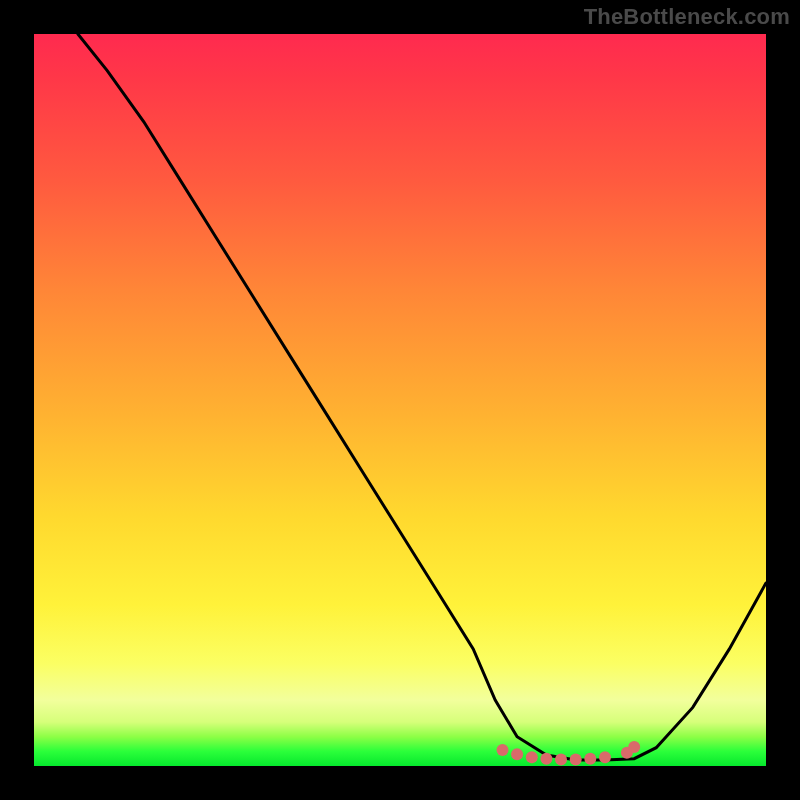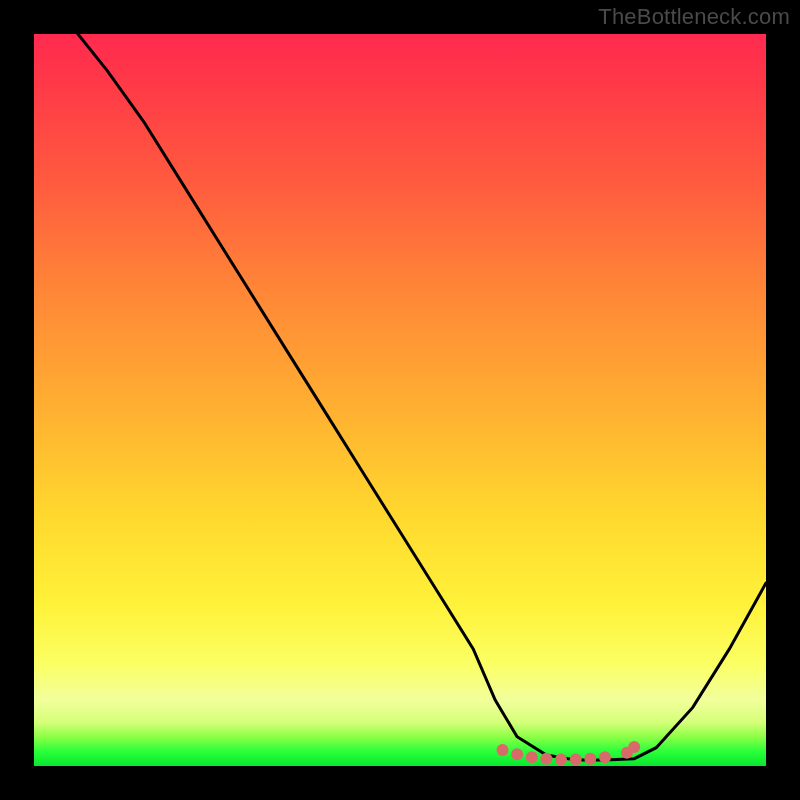--- a/index.html
+++ b/index.html
@@ -16,21 +16,21 @@
     width: 800px;
     height: 800px;
     background: #000;
   }
   .watermark {
     position: absolute;
     top: 4px;
     right: 10px;
     color: #4a4a4a;
     font-size: 22px;
-    font-weight: normal;
+    font-weight: bold;
     letter-spacing: 0.2px;
     z-index: 5;
   }
   
   .plot {
     position: absolute;
     left: 34px;
     top: 34px;
     width: 732px;
     height: 732px;

